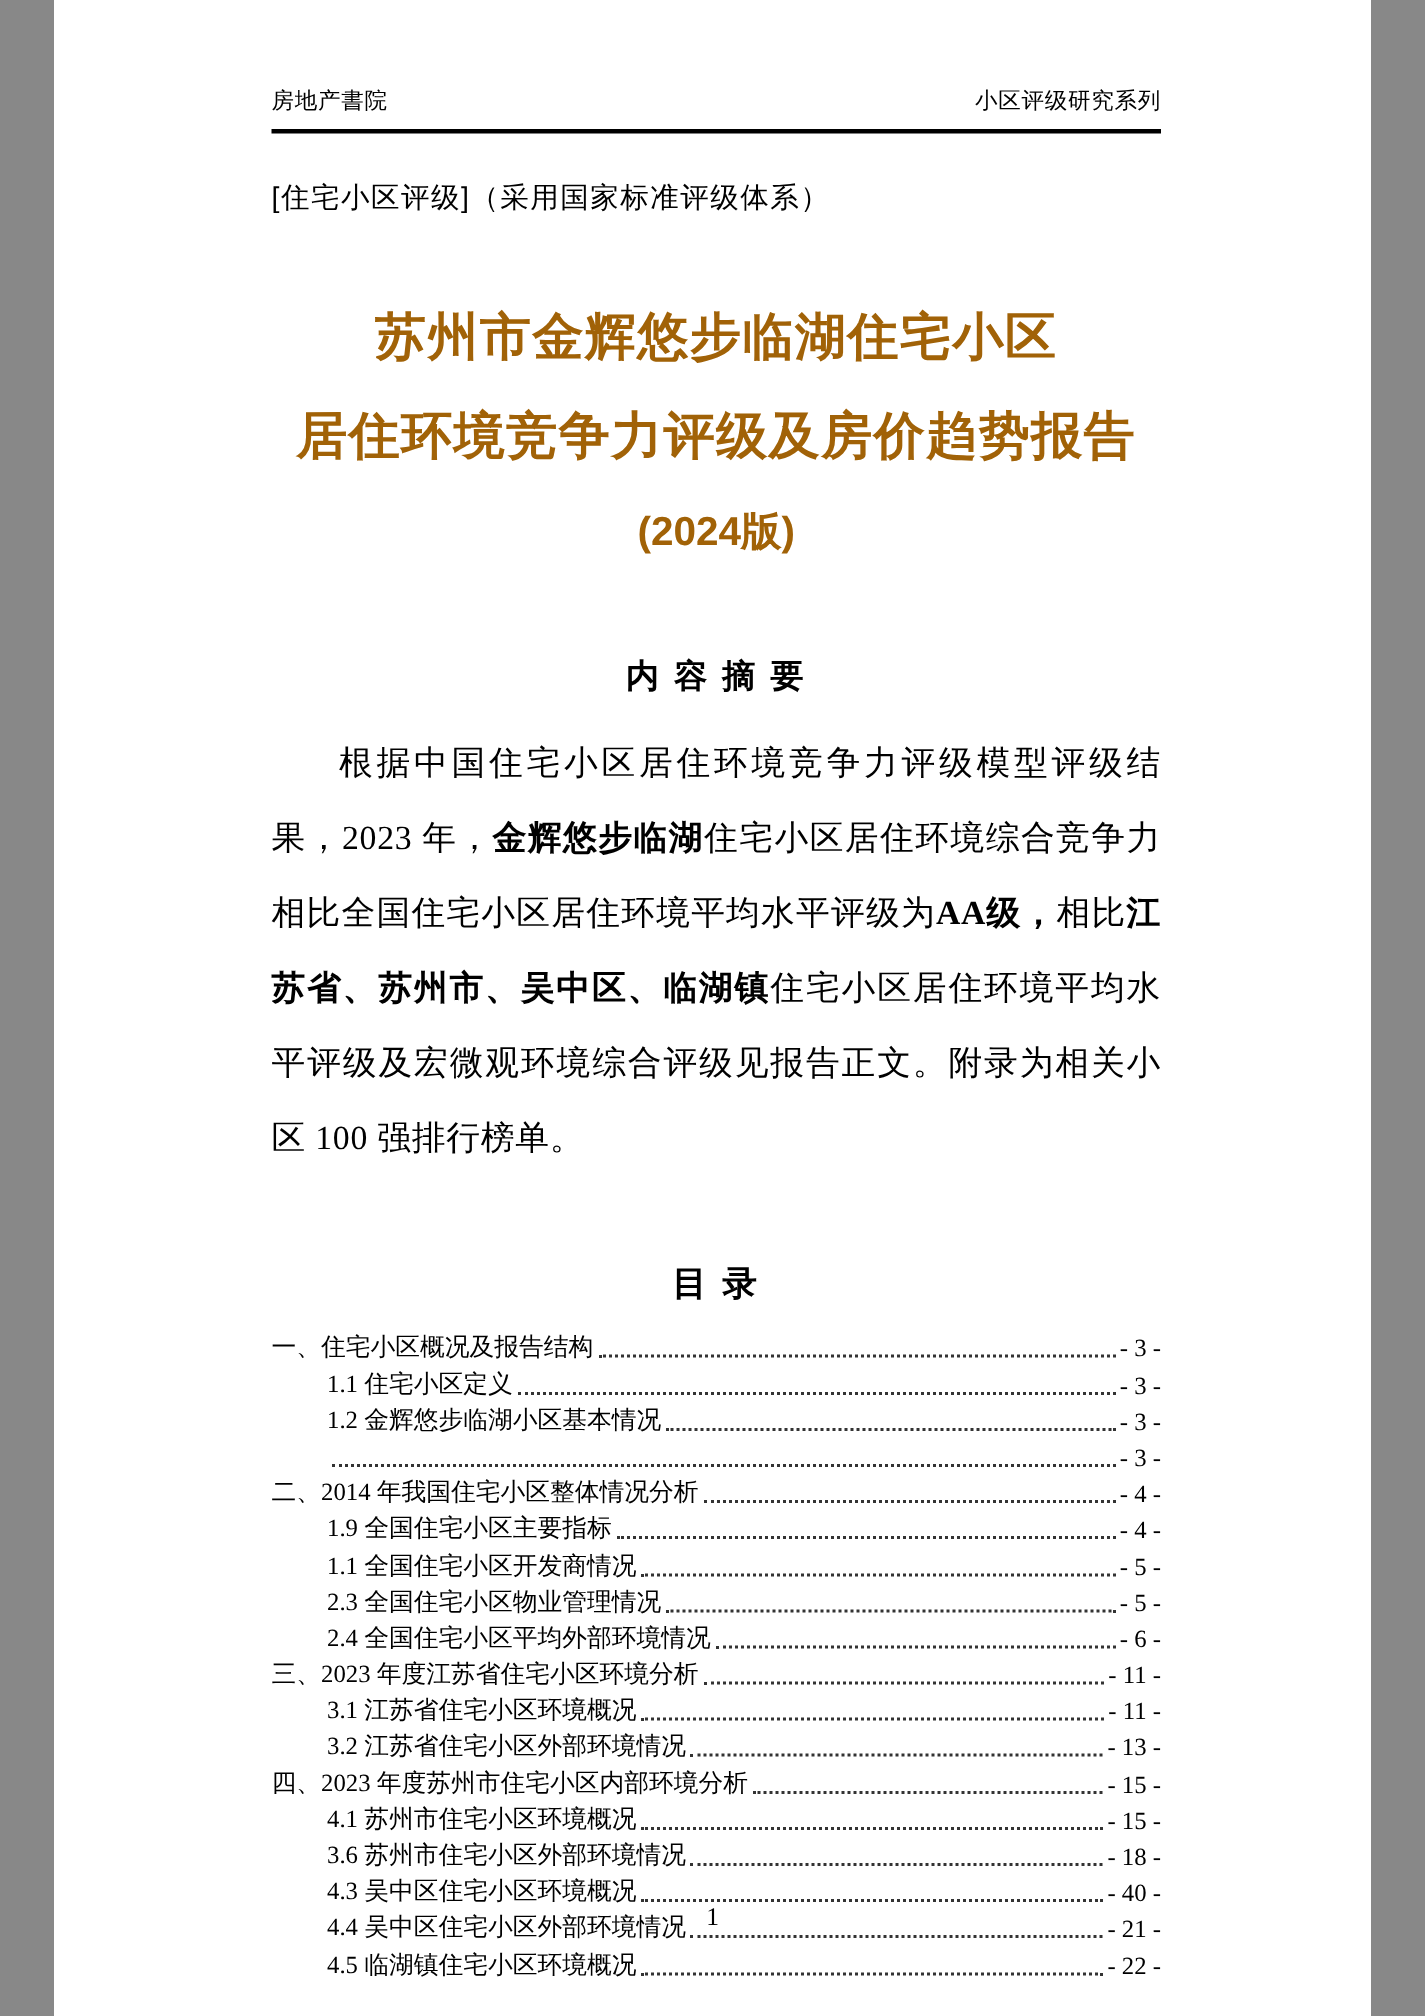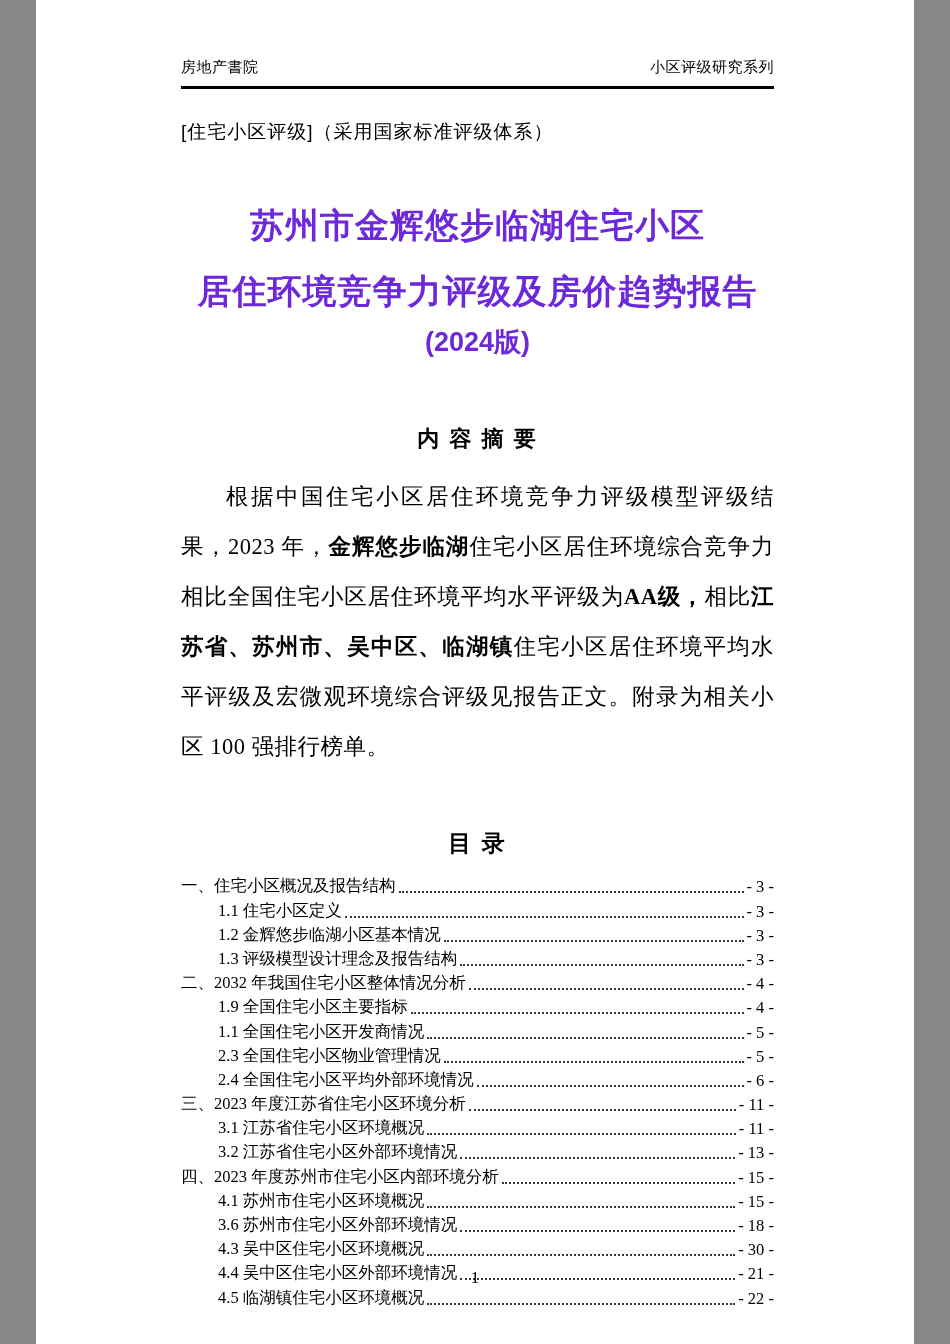--- a/index.html
+++ b/index.html
@@ -37,21 +37,21 @@
     letter-spacing:1px;
   }
 
   .report-title {
     margin-top:48px;
     text-align:center;
     font-family:"Liberation Sans","DejaVu Sans",sans-serif;
     font-weight:bold;
   }
   .title-line { font-size:34px; line-height:1.93; letter-spacing:1px; }
-  .title-edition { font-size:27px; }
+  .title-edition { font-size:27px; margin-top:12px; }
 
   .abstract-heading {
     margin-top:64px;
     text-align:center;
     font-family:"Liberation Sans","DejaVu Sans",sans-serif;
     font-size:22px;
     font-weight:bold;
     letter-spacing:2px;
   }
   .abstract-body {
@@ -105,21 +105,21 @@
   <div class="content">
 
     <div class="running-header">
       <span>房地产書院</span>
       <span>小区评级研究系列</span>
     </div>
     <hr class="header-rule">
 
     <div class="doc-type">[住宅小区评级]（采用国家标准评级体系）</div>
 
-    <div class="report-title" style="color: #6d28d9;">
+    <div class="report-title" style="color: #a16207;">
       <div class="title-line">苏州市金辉悠步临湖住宅小区</div>
       <div class="title-line">居住环境竞争力评级及房价趋势报告</div>
       <div class="title-edition">(2024版)</div>
     </div>
 
     <div class="abstract-heading">内 容 摘 要</div>
 
     <p class="abstract-body"><span>根据中国住宅小区居住环境竞争力评级模型评级结果，2023 年，</span><span class="b">金辉悠步临湖</span><span>住宅小区居住环境综合竞争力相比全国住宅小区居住环境平均水平评级为</span><span class="b">AA级，</span><span>相比</span><span class="b">江苏省、苏州市、吴中区、临湖镇</span><span>住宅小区居住环境平均水平评级及宏微观环境综合评级见报告正文。附录为相关小区 100 强排行榜单。</span></p>
 
     <div class="toc-heading">目 录</div>
@@ -137,27 +137,26 @@
     <span class="toc-page">- 3 -</span>
   </div>
 
   <div class="toc-row lvl2">
     <span class="toc-label">1.2 金辉悠步临湖小区基本情况</span>
     <span class="toc-leader"></span>
     <span class="toc-page">- 3 -</span>
   </div>
 
   <div class="toc-row lvl2">
-    <span class="toc-label">1.3 评级模型设计理念及报告结构</span>
-    <span class="toc-leader"></span>
-    <span class="toc-page">- 3 -</span>
-  </div>
-
-  <div class="toc-row lvl1">
-    <span class="toc-label">二、2032 年我国住宅小区整体情况分析</span>
+    <span class="toc-leader"></span>
+    <span class="toc-page">- 3 -</span>
+  </div>
+
+  <div class="toc-row lvl1">
+    <span class="toc-label">二、2014 年我国住宅小区整体情况分析</span>
     <span class="toc-leader"></span>
     <span class="toc-page">- 4 -</span>
   </div>
 
   <div class="toc-row lvl2">
     <span class="toc-label">1.9 全国住宅小区主要指标</span>
     <span class="toc-leader"></span>
     <span class="toc-page">- 4 -</span>
   </div>
 
@@ -211,21 +210,21 @@
 
   <div class="toc-row lvl2">
     <span class="toc-label">3.6 苏州市住宅小区外部环境情况</span>
     <span class="toc-leader"></span>
     <span class="toc-page">- 18 -</span>
   </div>
 
   <div class="toc-row lvl2">
     <span class="toc-label">4.3 吴中区住宅小区环境概况</span>
     <span class="toc-leader"></span>
-    <span class="toc-page">- 30 -</span>
+    <span class="toc-page">- 40 -</span>
   </div>
 
   <div class="toc-row lvl2">
     <span class="toc-label">4.4 吴中区住宅小区外部环境情况</span>
     <span class="toc-leader"></span>
     <span class="toc-page">- 21 -</span>
   </div>
 
   <div class="toc-row lvl2">
     <span class="toc-label">4.5 临湖镇住宅小区环境概况</span>

